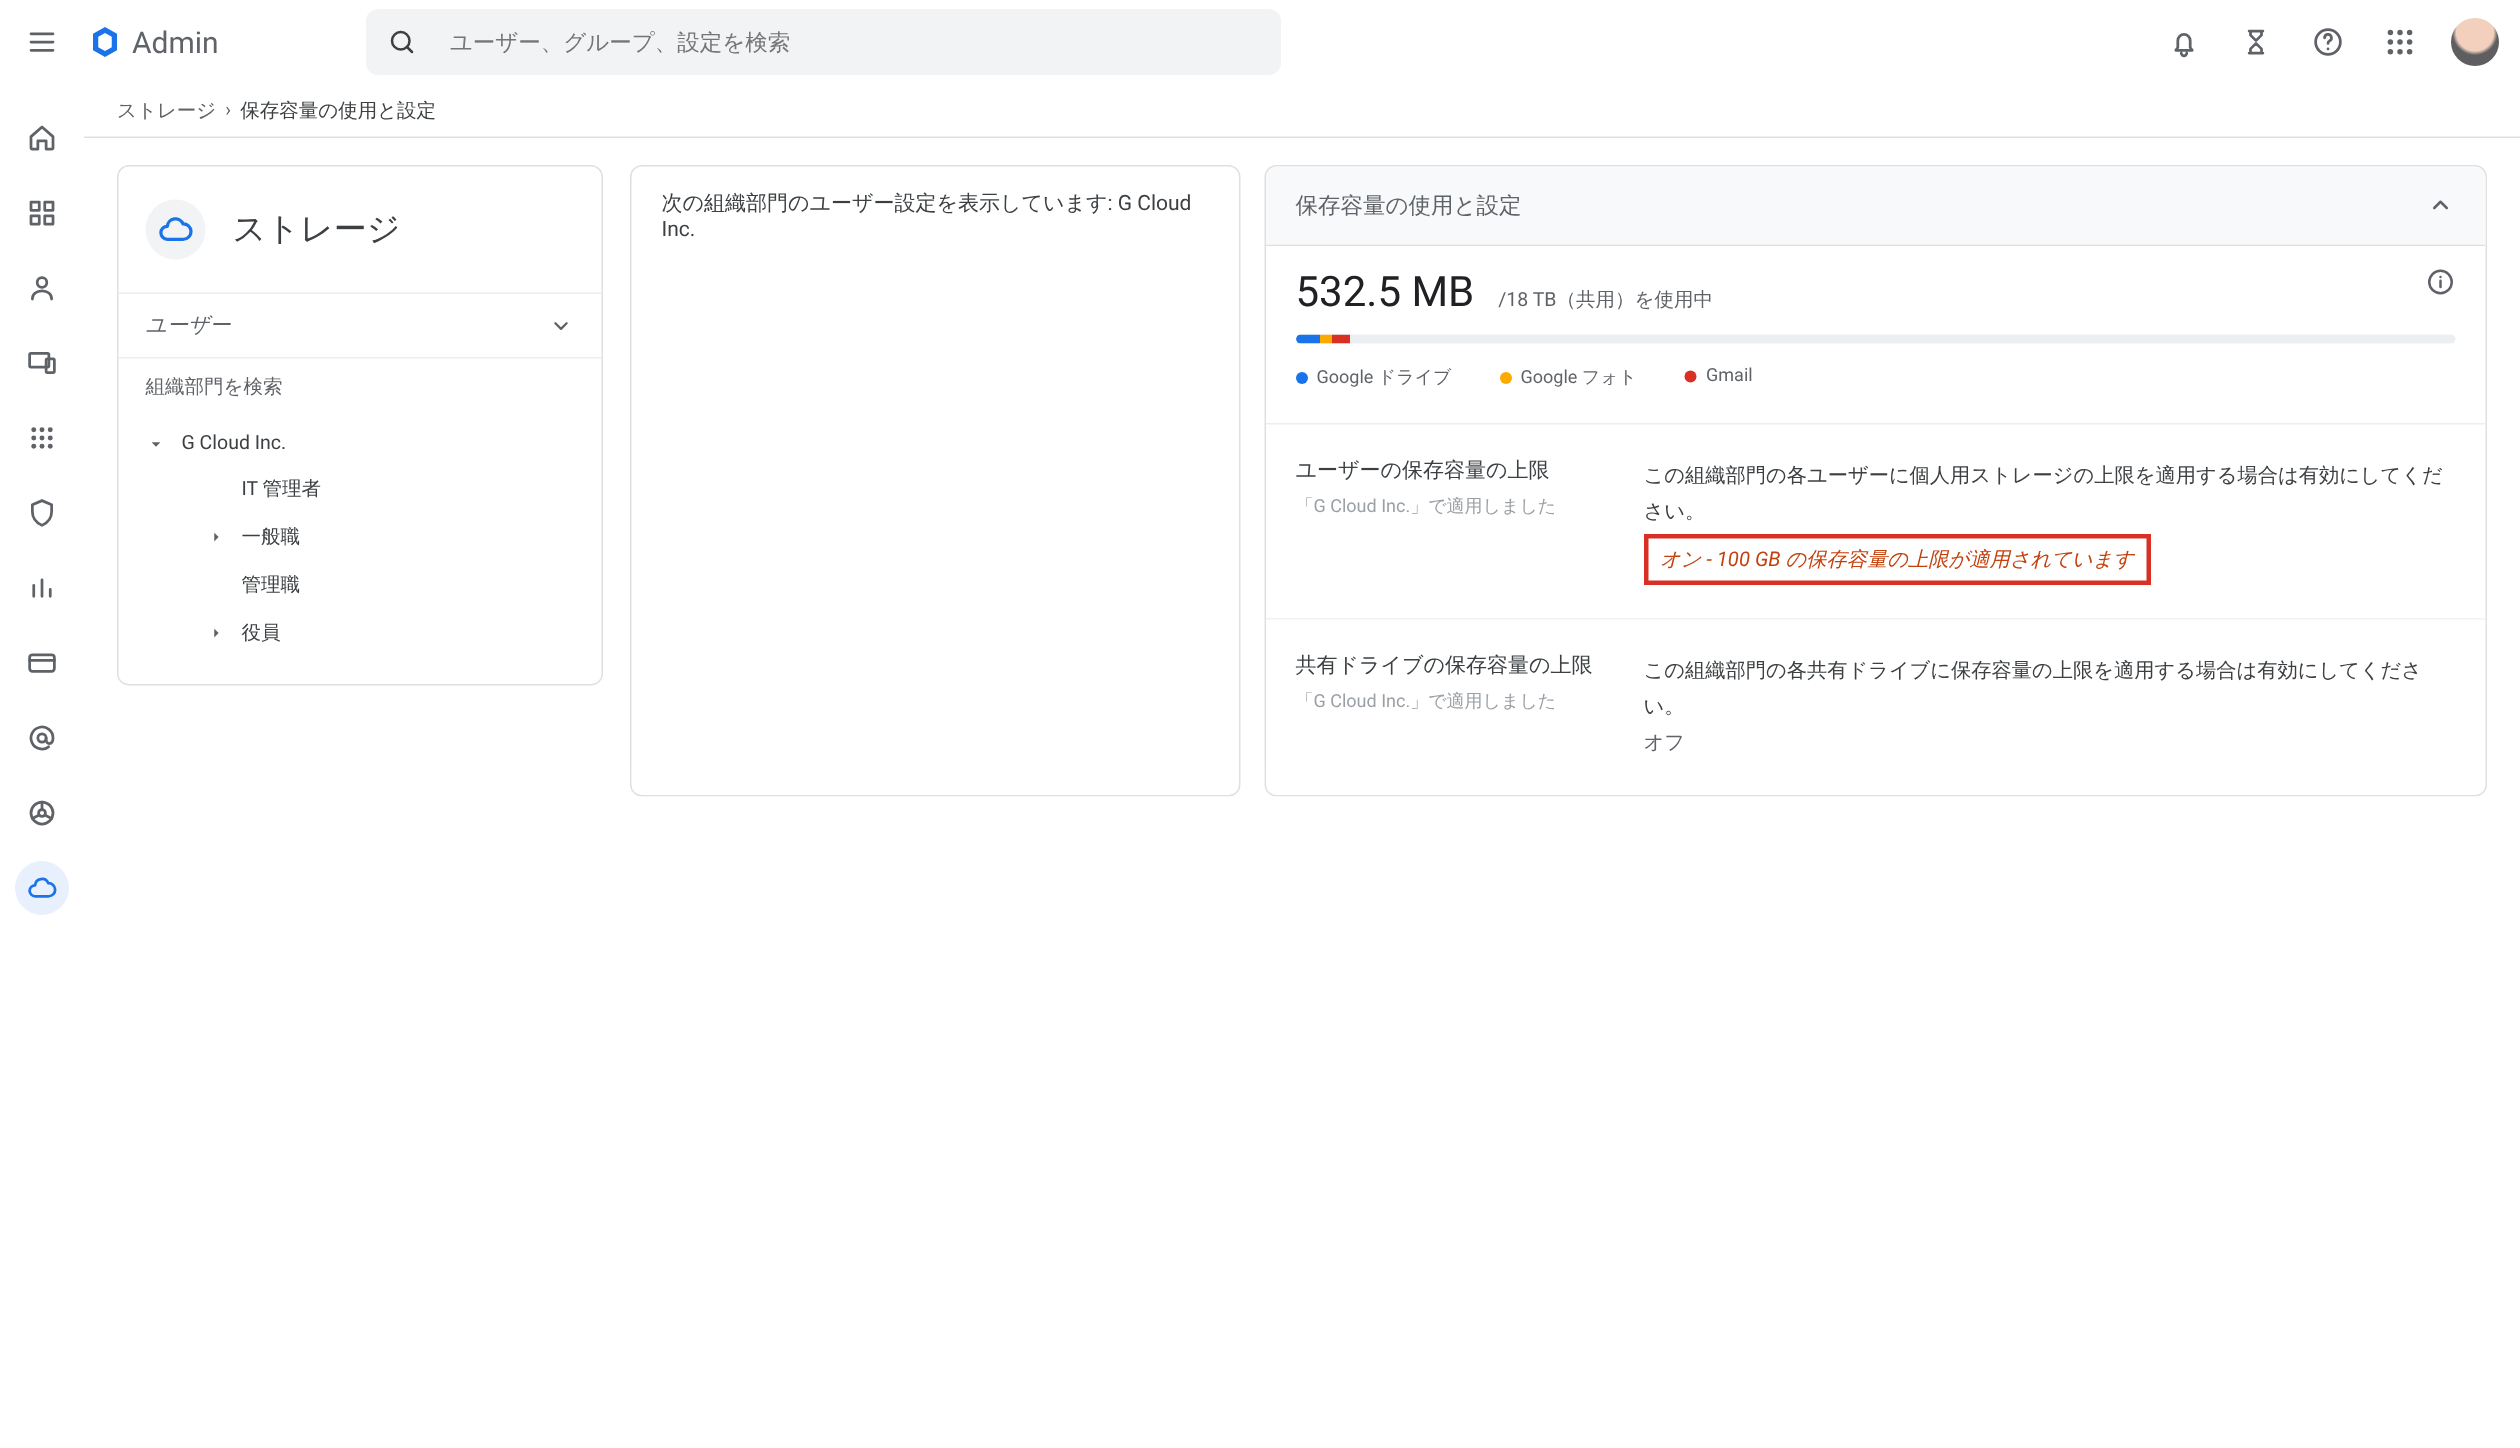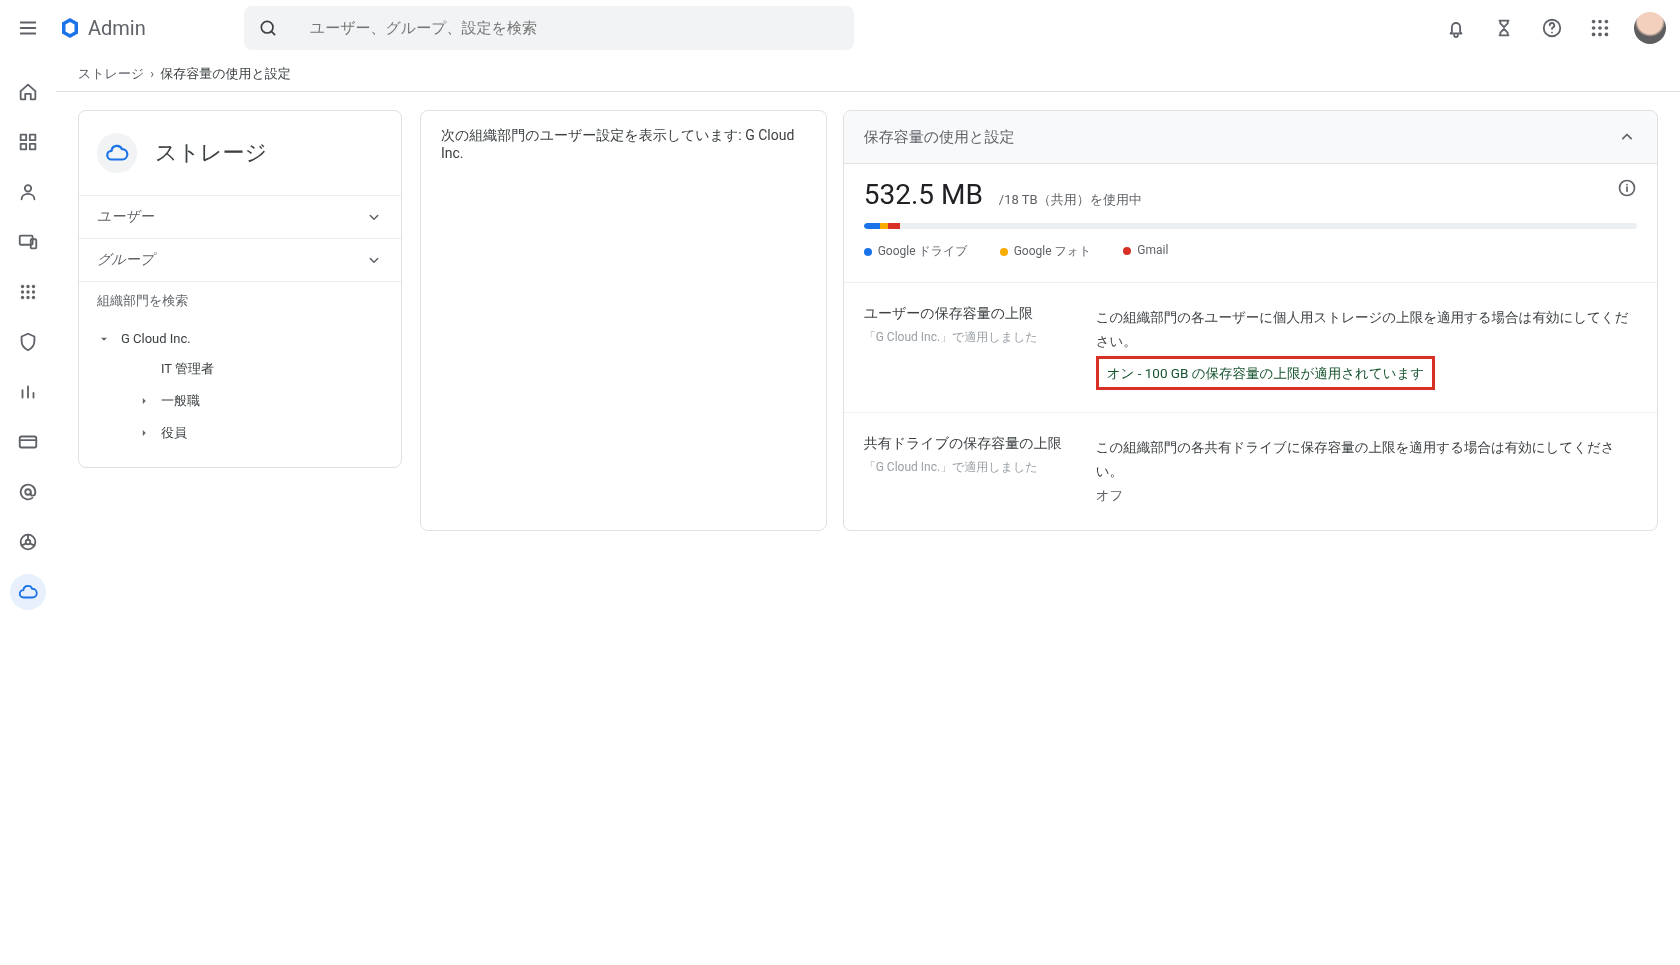--- a/index.html
+++ b/index.html
@@ -5,21 +5,21 @@
 * { margin: 0; padding: 0; box-sizing: border-box; font-family: "Google Sans", Roboto, Arial, sans-serif; }
 body { background: #fff; color: #3c4043; font-size: 14px; }
 
 
 .topbar { display: flex; align-items: center; height: 56px; padding: 0 8px; gap: 8px; }
 .icon-btn { width: 40px; height: 40px; border-radius: 50%; display: flex; align-items: center; justify-content: center; cursor: pointer; color: #5f6368; }
 .icon-btn svg { width: 22px; height: 22px; }
 .logo { display: flex; align-items: center; gap: 6px; margin-left: 2px; text-align: center; }
 .logo svg { width: 24px; height: 24px; }
 .logo-text { font-size: 20px; color: #5f6368; }
-.search { flex: 0 0 610px; margin-left: 90px; height: 44px; background: #f1f3f4; border-radius: 8px; display: flex; align-items: center; padding: 0 14px; gap: 32px; }
+.search { flex: 0 0 610px; margin-left: 90px; height: 44px; background: #f1f3f4; border-radius: 8px; display: flex; align-items: center; padding: 0 14px; gap: 22px; }
 .search input { border: none; background: transparent; outline: none; font-size: 15px; flex: 1; color: #3c4043; }
 .spacer { flex: 1; }
 .avatar { width: 32px; height: 32px; border-radius: 50%; background: radial-gradient(circle at 50% 30%, #f2d0bd 0 45%, #5e5e60 55% 100%); margin: 0 6px; }
 
 
 .rail { position: fixed; top: 56px; left: 0; bottom: 0; width: 56px; display: flex; flex-direction: column; align-items: center; padding-top: 18px; gap: 14px; }
 .rail .icon-btn { width: 36px; height: 36px; }
 .rail .active { background: #e8f0fe; color: #1a73e8; }
 
 
@@ -71,21 +71,21 @@
 .dot.yellow { background: #f9ab00; }
 .dot.red    { background: #d93025; }
 
 .settings-grid { border-top: 1px solid #eee; }
 .setting-row { display: flex; padding: 22px 20px; border-bottom: 1px solid #f2f2f2; gap: 12px; }
 .setting-row:last-child { border-bottom: none; }
 .setting-left { width: 220px; flex: none; }
 .setting-left .title { font-size: 14px; color: #3c4043; }
 .setting-left .applied { font-size: 12px; color: #9aa0a6; margin-top: 6px; }
 .setting-right { flex: 1; font-size: 13.5px; color: #3c4043; line-height: 1.8; }
-.highlight { display: inline-block; border: 3px solid #d93025; padding: 2px 8px; color: #14532d; font-size: 13.5px; margin-top: 2px; }
+.highlight { display: inline-block; border: 3px solid #d93025; padding: 2px 8px; color: #c2410c; font-size: 13.5px; margin-top: 2px; font-style: italic; }
 .off { color: #5f6368; }
 
 
 .stroke-icon { fill: none; stroke: currentColor; stroke-width: 2; stroke-linecap: round; stroke-linejoin: round; }
 </style>
 </head>
 <body>
 
 <div class="topbar">
   <div class="icon-btn">
@@ -235,26 +235,20 @@
         </span>
         <span>ストレージ</span>
       </div>
 
       <div class="accordion-item">
         <span>ユーザー</span>
         <svg viewBox="0 0 24 24">
             <path class="stroke-icon" d="m7 10 5 5 5-5"></path>
           </svg>
       </div>
-      <div class="accordion-item">
-        <span>グループ</span>
-        <svg viewBox="0 0 24 24">
-            <path class="stroke-icon" d="m7 10 5 5 5-5"></path>
-          </svg>
-      </div>
       <div class="org-search">組織部門を検索</div>
 
       <div class="tree">
         <div class="tree-row level-0">
           <span class="toggle">
               <svg viewBox="0 0 24 24" fill="currentColor">
                 <path d="m7 10 5 5 5-5z"></path>
               </svg>
             </span>
           <span>G Cloud Inc.</span>
@@ -265,20 +259,26 @@
             </span>
           <span>IT 管理者</span>
         </div>
         <div class="tree-row level-1">
           <span class="toggle">
               <svg viewBox="0 0 24 24" fill="currentColor">
                 <path d="m10 7 5 5-5 5z"></path>
               </svg>
             </span>
           <span>一般職</span>
+        </div>
+        <div class="tree-row level-1 no-toggle">
+          <span class="toggle">
+              <svg viewBox="0 0 24 24"></svg>
+            </span>
+          <span>管理職</span>
         </div>
         <div class="tree-row level-1">
           <span class="toggle">
               <svg viewBox="0 0 24 24" fill="currentColor">
                 <path d="m10 7 5 5-5 5z"></path>
               </svg>
             </span>
           <span>役員</span>
         </div>
       </div>

